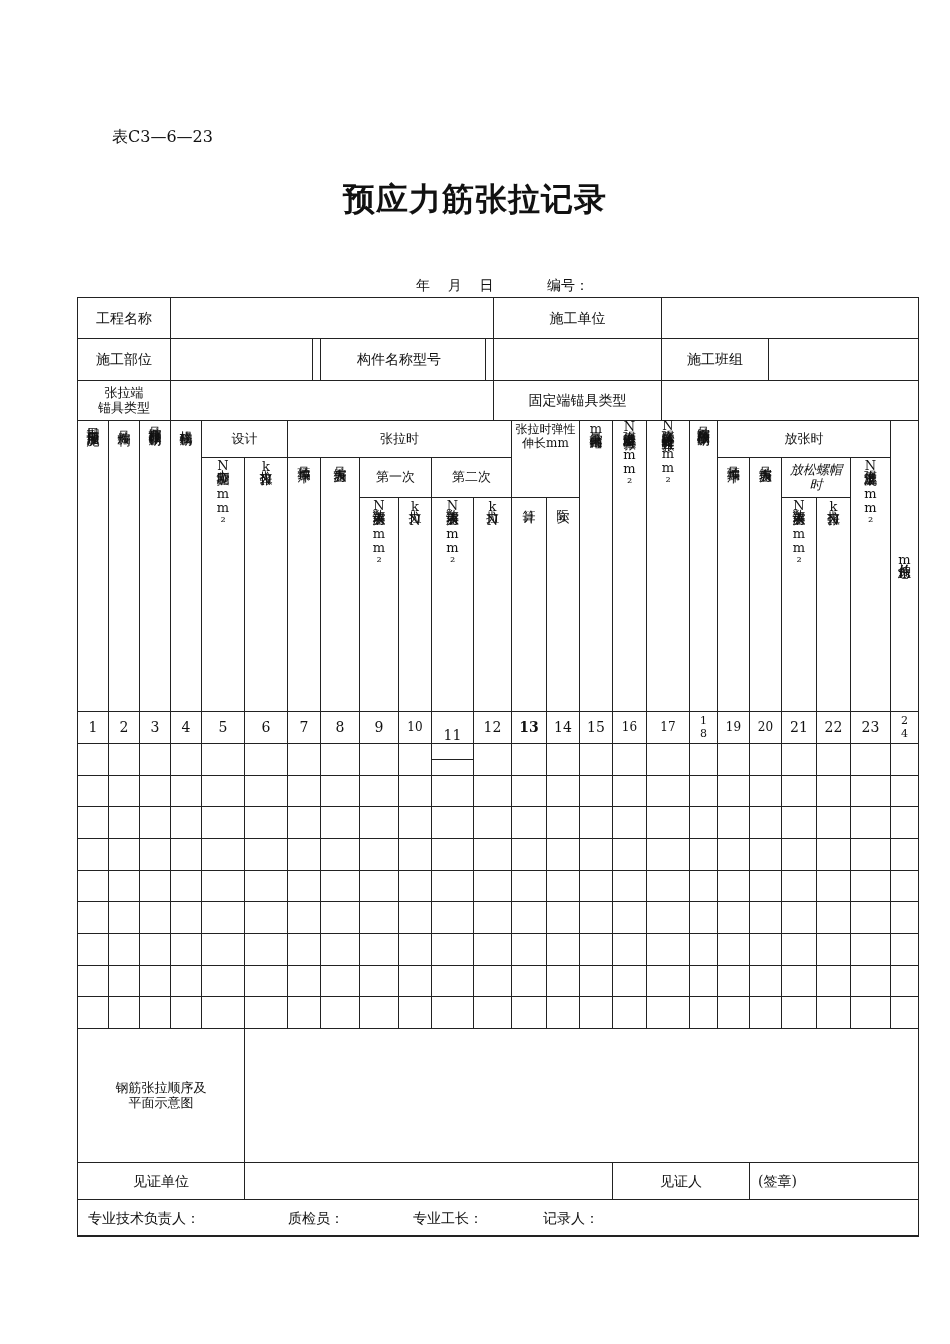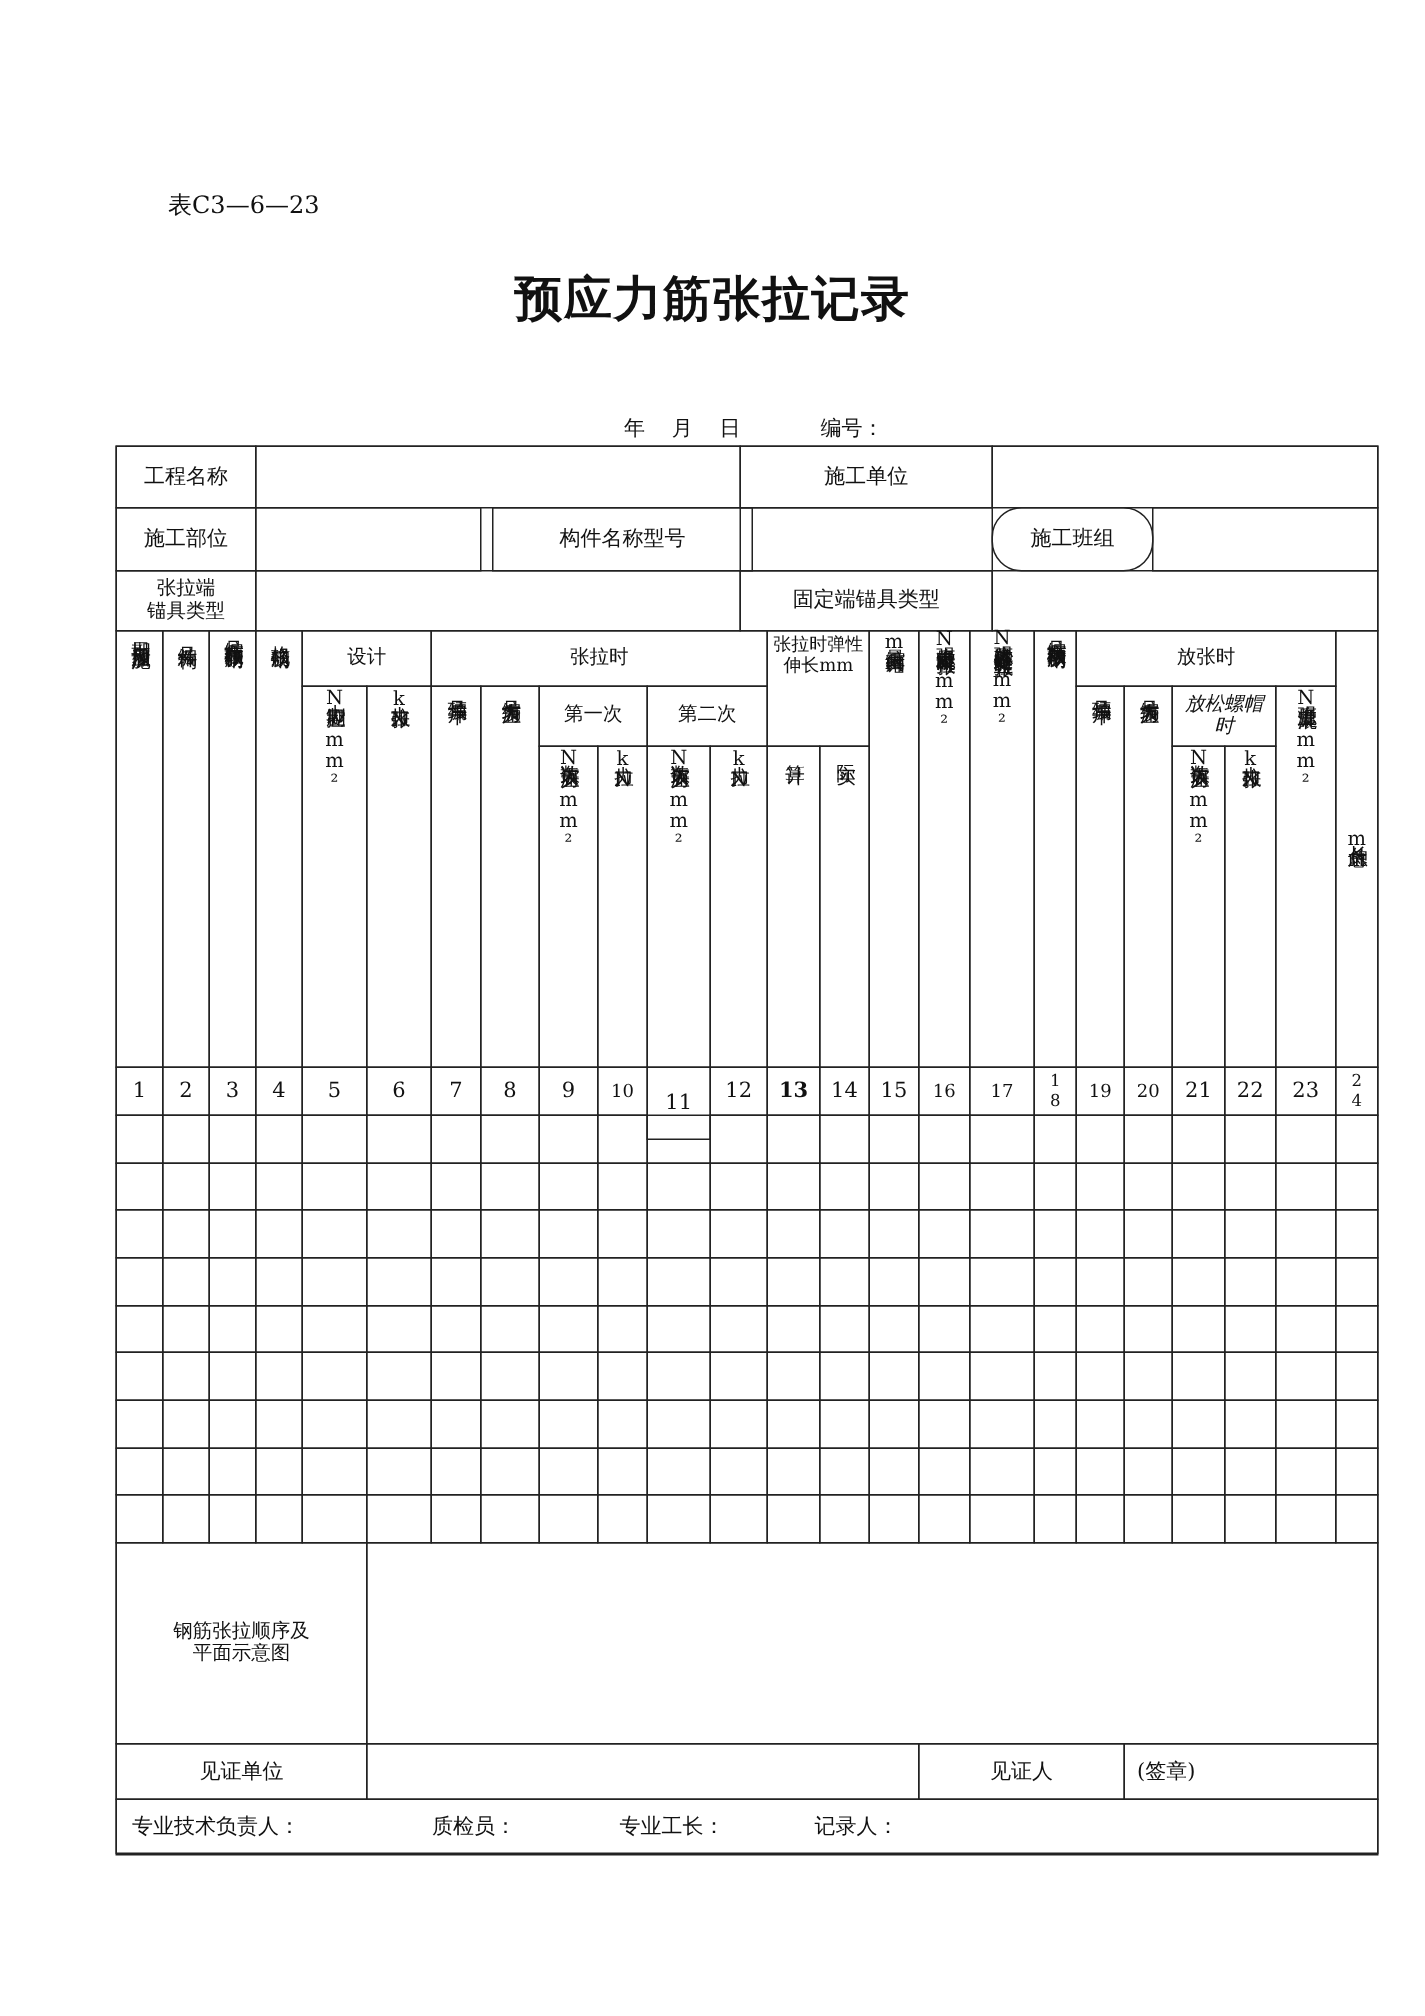--- a/index.html
+++ b/index.html
@@ -24,23 +24,23 @@
 <div class="title">预应力筋张拉记录</div>
 <div class="dateline">年    月    日            编号：</div>
 
 <div id="table">
     <div class="cell " style="left: 77px; top: 297px; width: 94px; height: 42px;">工程名称</div>
     <div class="cell " style="left: 170px; top: 297px; width: 324px; height: 42px;"></div>
     <div class="cell " style="left: 493px; top: 297px; width: 169px; height: 42px;">施工单位</div>
     <div class="cell " style="left: 661px; top: 297px; width: 258px; height: 42px;"></div>
     <div class="cell " style="left: 77px; top: 338px; width: 94px; height: 43px;">施工部位</div>
     <div class="cell " style="left: 170px; top: 338px; width: 151px; height: 43px;"></div>
-    <div class="cell " style="left: 328px; top: 338px; width: 174px; height: 43px;">构件名称型号</div>
+    <div class="cell " style="left: 312px; top: 338px; width: 174px; height: 43px;">构件名称型号</div>
     <div class="cell " style="left: 493px; top: 338px; width: 169px; height: 43px;"></div>
-    <div class="cell " style="left: 661px; top: 338px; width: 108px; height: 43px; border-radius: 20px;">施工班组</div>
+    <div class="cell " style="left: 661px; top: 338px; width: 108px; height: 43px;">施工班组</div>
     <div class="cell " style="left: 768px; top: 338px; width: 151px; height: 43px;"></div>
     <div class="cell multi" style="left: 77px; top: 380px; width: 94px; height: 41px;">张拉端
 锚具类型</div>
     <div class="cell " style="left: 170px; top: 380px; width: 324px; height: 41px;"></div>
     <div class="cell " style="left: 493px; top: 380px; width: 169px; height: 41px;">固定端锚具类型</div>
     <div class="cell " style="left: 661px; top: 380px; width: 258px; height: 41px;"></div>
     <div class="cell vt" style="left: 77px; top: 420px; width: 32px; height: 292px;">
       <span>施加预应力日期</span>
     </div>
     <div class="cell vt" style="left: 108px; top: 420px; width: 32px; height: 292px;">

